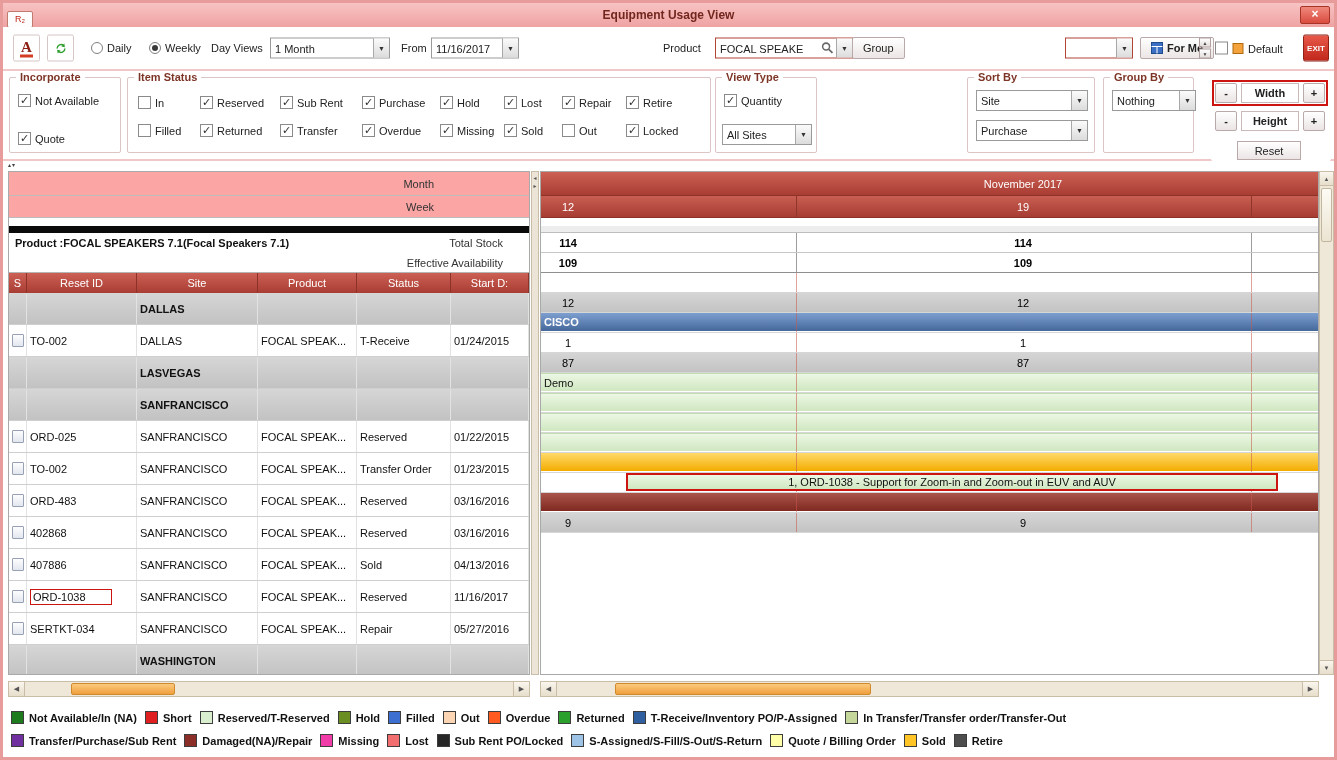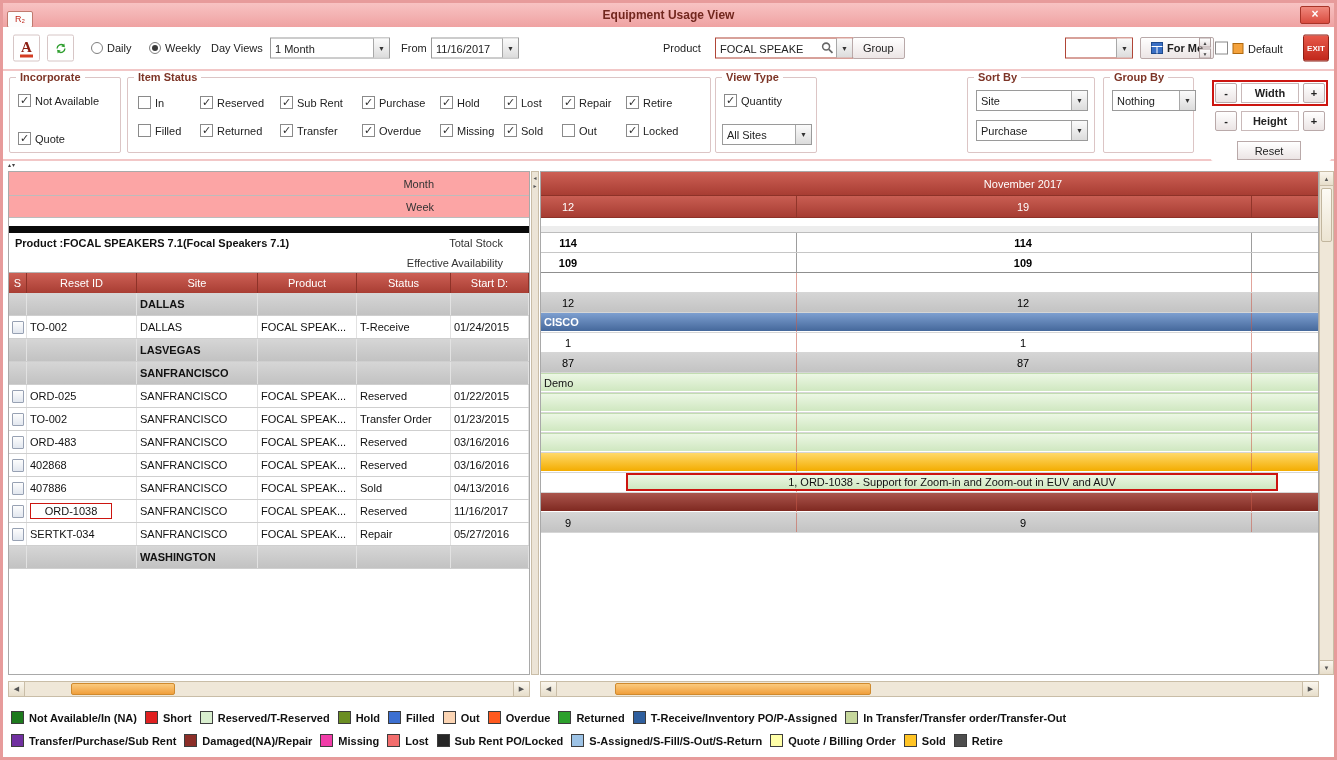--- a/index.html
+++ b/index.html
@@ -97,21 +97,21 @@
   .lp-gap{ height:8px; background:#fff; }
   .lp-black{ height:7px; background:#0a0a0a; }
   .lp-product{ position:relative; height:40px; border-bottom:1px solid #b5b5b5; background:#fff; }
   .lp-prod-text{ position:absolute; left:6px; top:4px; font-weight:bold; color:#111; }
   .lp-stock-labels{ position:absolute; right:26px; top:0; text-align:right; color:#333; }
   .lp-stock-labels div{ height:20px; line-height:20px; }
   .grid-head{ display:flex; height:20px; background:linear-gradient(#cd6055,#a83d33); color:#fff; }
   .grid-head .c{ display:flex; align-items:center; justify-content:center; border-right:1px solid #8d3228; overflow:hidden; }
   .c-s{ width:18px; flex:none; } .c-order{ width:110px; flex:none; } .c-site{ width:121px; flex:none; }
   .c-prod{ width:99px; flex:none; } .c-status{ width:94px; flex:none; } .c-start{ flex:1; }
-  .grid-row{ display:flex; height:23px; border-bottom:1px solid #cfcfcf; background:#fff;text-align:center; }
+  .grid-row{ display:flex; height:32px; border-bottom:1px solid #cfcfcf; background:#fff; }
   .grid-row .c{ display:flex; align-items:center; padding:0 3px; border-right:1px solid #e2e2e2; overflow:hidden; white-space:nowrap; color:#111; }
   .grid-row.group{ background:linear-gradient(#d6d6d6,#c2c2c2); }
   .grid-row.group .c-site{ font-weight:bold; }
   .grid-row .c-s{ justify-content:center; padding:0; }
   .doc-icon{ width:12px; height:13px; background:linear-gradient(#fdfdfd,#e2e7ef); border:1px solid #97a1b3; border-radius:1px; }
   .hl{ display:inline-block; border:1px solid #cc1510; min-width:82px; height:16px; line-height:14px; padding:0 2px; }
 
   
   .t-month{ position:relative; height:24px; background:linear-gradient(#cd6055,#a83d33); border-bottom:1px solid #8d3228; color:#fff; }
   .t-month .lbl{ position:absolute; left:482px; top:50%; transform:translate(-50%,-50%); }

